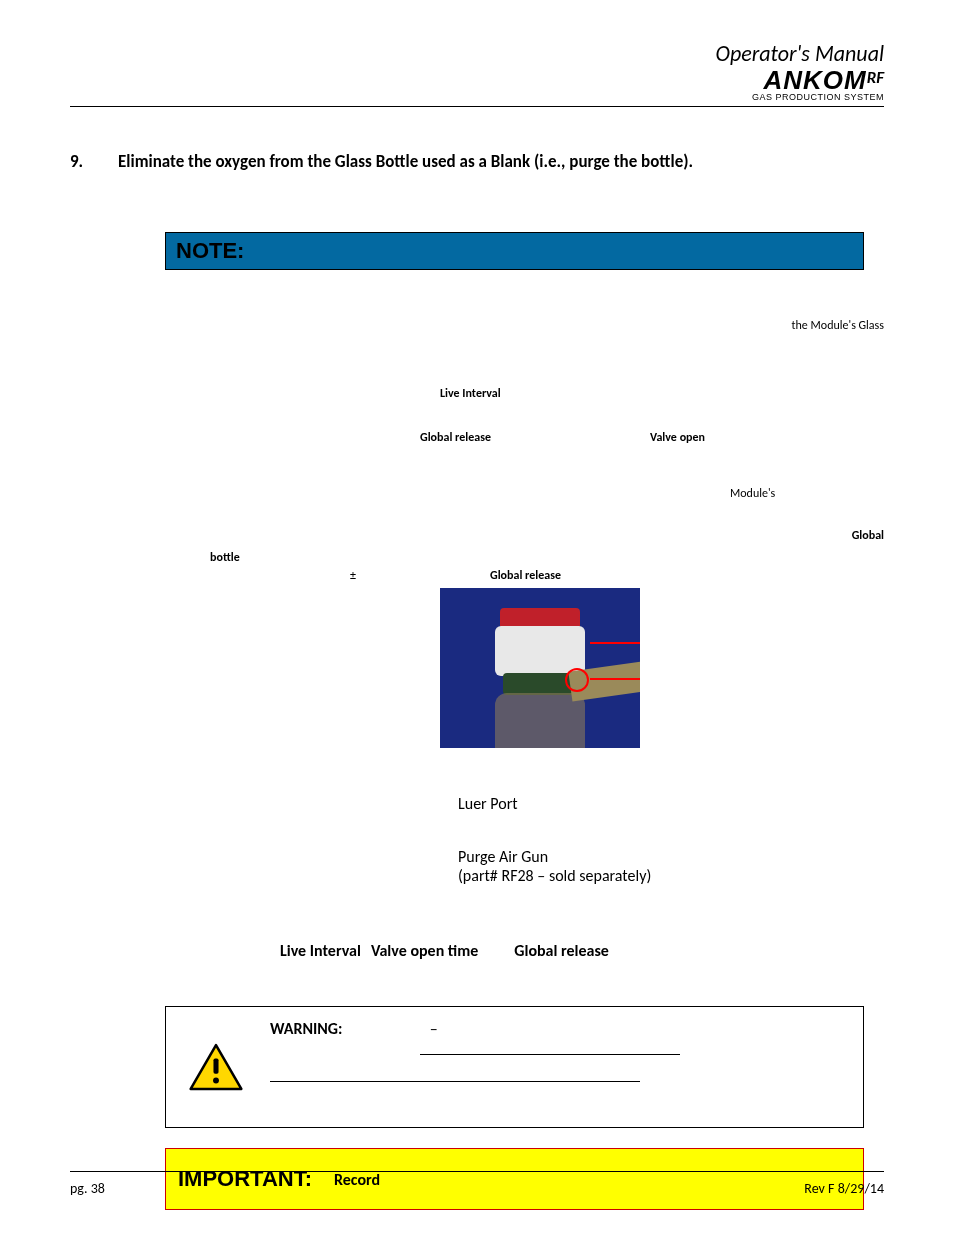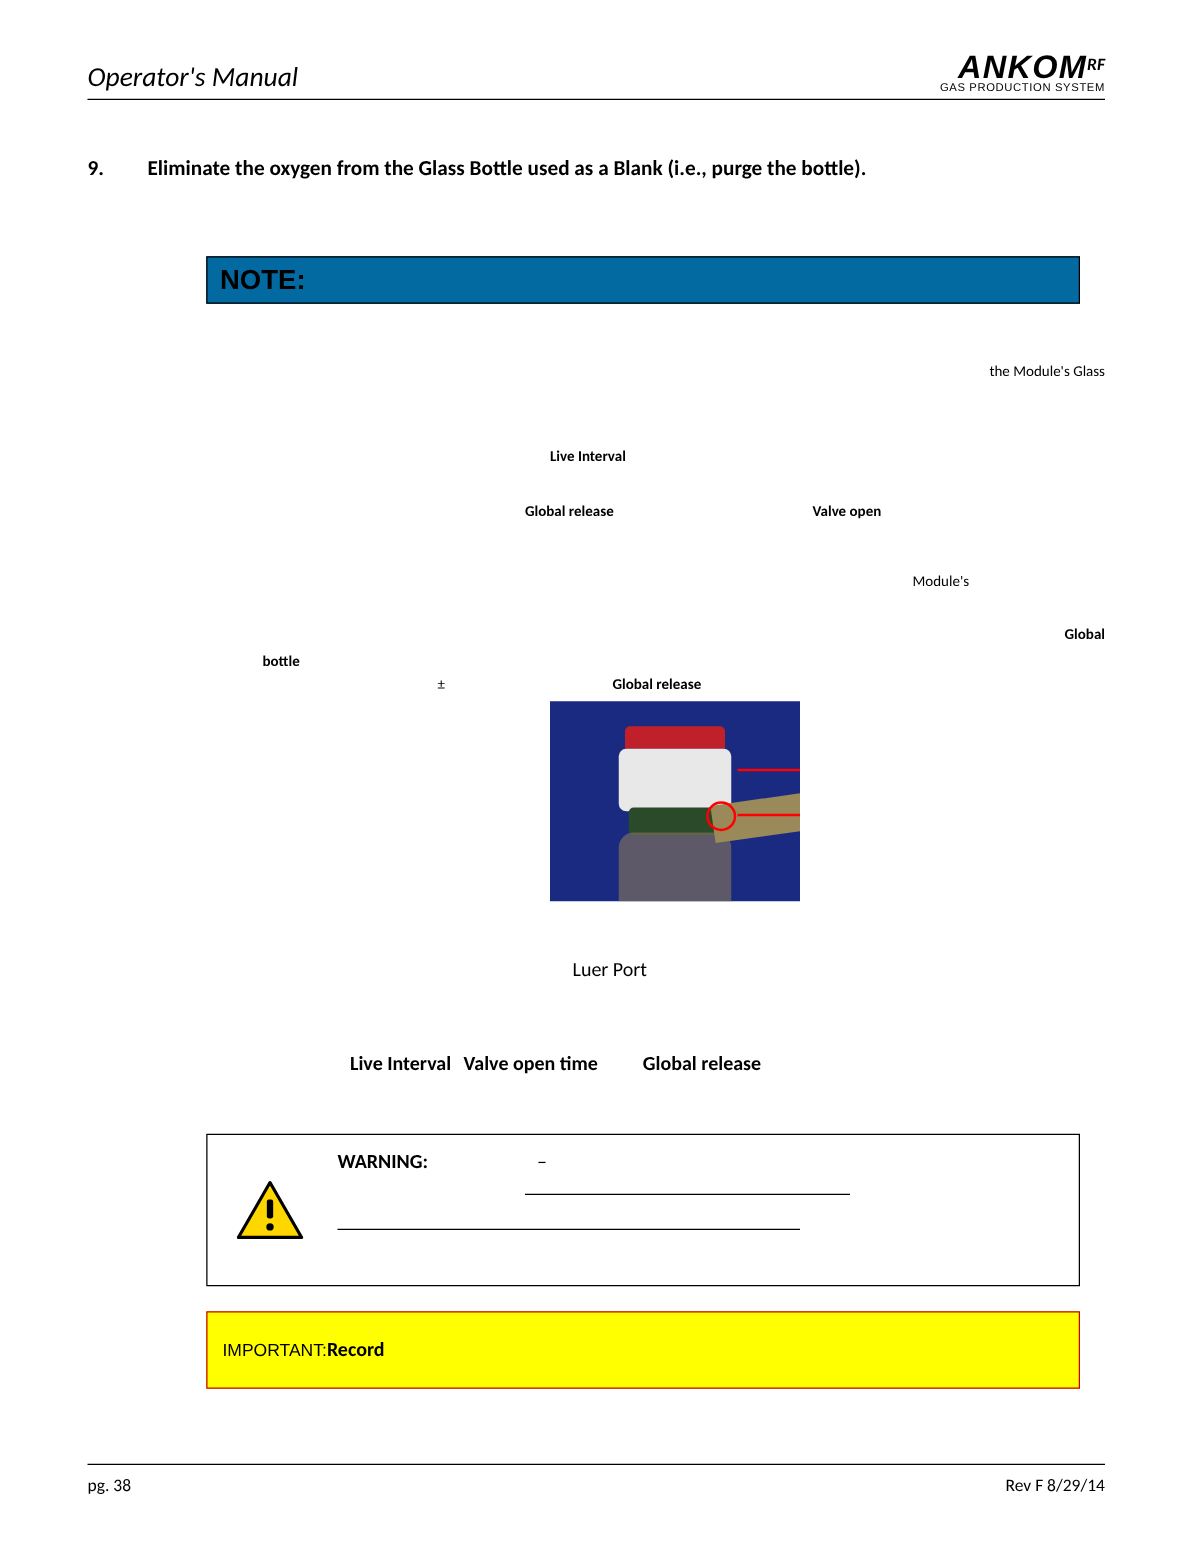--- a/index.html
+++ b/index.html
@@ -15,39 +15,40 @@
     box-sizing: border-box;
     padding: 40px 70px 30px 70px;
     position: relative;
   }
   .header-row {
     display: flex;
     justify-content: space-between;
     align-items: flex-end;
     border-bottom: 1.5px solid #000;
     padding-bottom: 4px;
+    flex-direction: column;
   }
   .header-title {
     font-style: italic;
     font-size: 22px;
   }
   .logo {
     text-align: right;
     line-height: 1;
   }
   .logo-main {
     font-family: "Arial Black", Arial, sans-serif;
     font-weight: 900;
     font-size: 26px;
     letter-spacing: 1px;
     font-style: italic;
     position: relative;
   }
   .logo-rf {
-    font-size: 14px;
+    font-size: 17px;
     vertical-align: super;
     font-style: italic;
     font-weight: 900;
   }
   .logo-sub {
     font-family: "Arial Black", Arial, sans-serif;
     font-size: 9px;
     letter-spacing: 0.5px;
   }
   .step-line {
@@ -187,23 +188,24 @@
     margin-right: 20px;
     border: 1.5px solid #cc0000;
     background: #ffff00;
     display: flex;
     align-items: center;
     min-height: 48px;
     padding: 6px 12px;
   }
   .important-label {
     font-family: "Arial Narrow", Arial, sans-serif;
-    font-weight: normal;
-    font-size: 14px;
+    font-weight: bold;
+    font-size: 22px;
     font-stretch: condensed;
+    margin-right: 22px;
   }
   .footer {
     position: absolute;
     left: 70px; right: 70px;
     bottom: 38px;
     border-top: 1px solid #000;
     padding-top: 8px;
     display: flex;
     justify-content: space-between;
     font-size: 14px;
@@ -270,20 +272,24 @@
       <div class="body1"></div>
       <div class="neck"></div>
       <div class="bottle"></div>
       <div class="gun"></div>
       <div class="circ"></div>
       <div class="line1"></div>
       <div class="line2"></div>
     </div>
     <div class="img-labels">
       <div class="lbl1">Luer Port</div>
+      <div class="lbl2">
+        <div>Purge Air Gun</div>
+        <div>(part# RF28 – sold separately)</div>
+      </div>
     </div>
   </div>
 
   <div class="row-after-img">
     <span>Live Interval</span>
     <span style="margin-left:2px;text-align:right;">Valve open time</span>
     <span style="margin-left:28px;">Global release</span>
   </div>
 
   <div class="warn-box">

